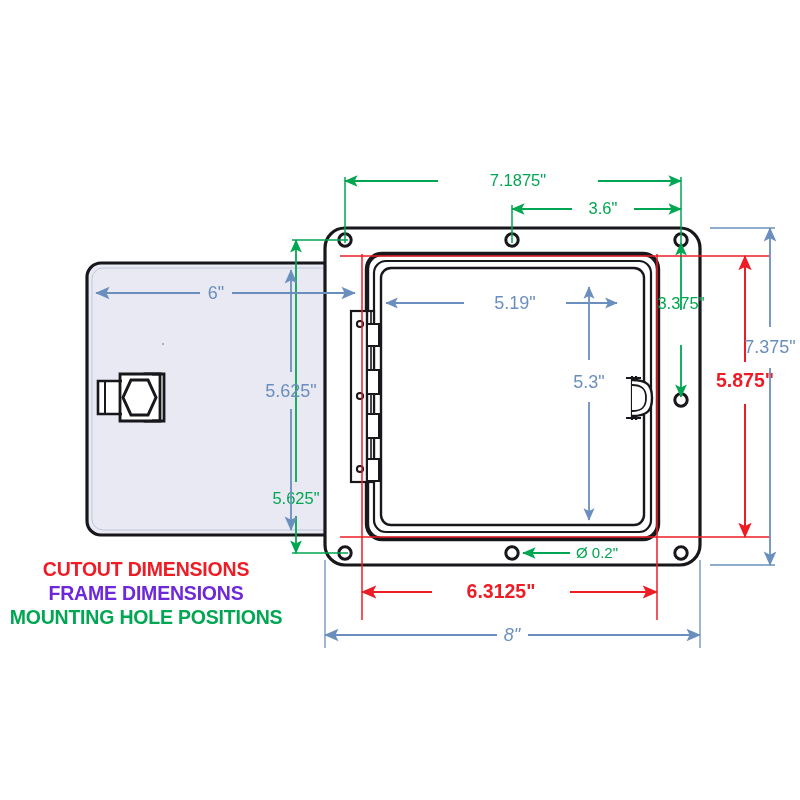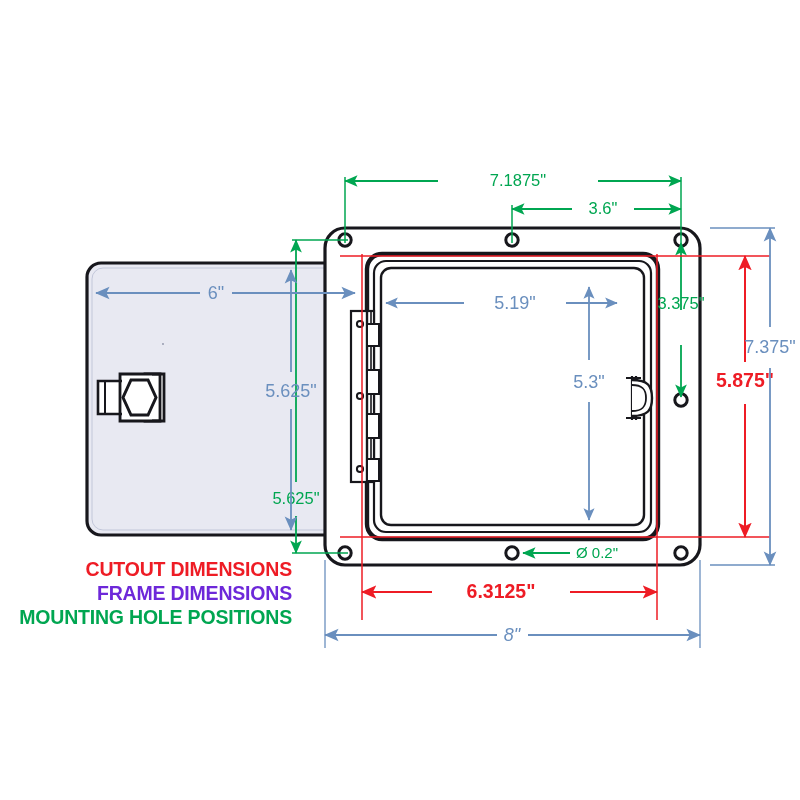--- a/index.html
+++ b/index.html
@@ -22,21 +22,21 @@
     left: 0;
     top: 0;
     width: 800px;
     height: 800px;
   }
   .legend {
     position: absolute;
     left: 0;
     top: 558px;
     width: 292px;
-    text-align: right;
+    text-align: center;
     line-height: 1.22;
   }
   .legend-line {
     font-weight: bold;
     font-size: 19.5px;
     letter-spacing: -0.2px;
     white-space: nowrap;
   }
   #legend-cutout { color: #ee1c25; }
   #legend-frame  { color: #6d28d9; }

